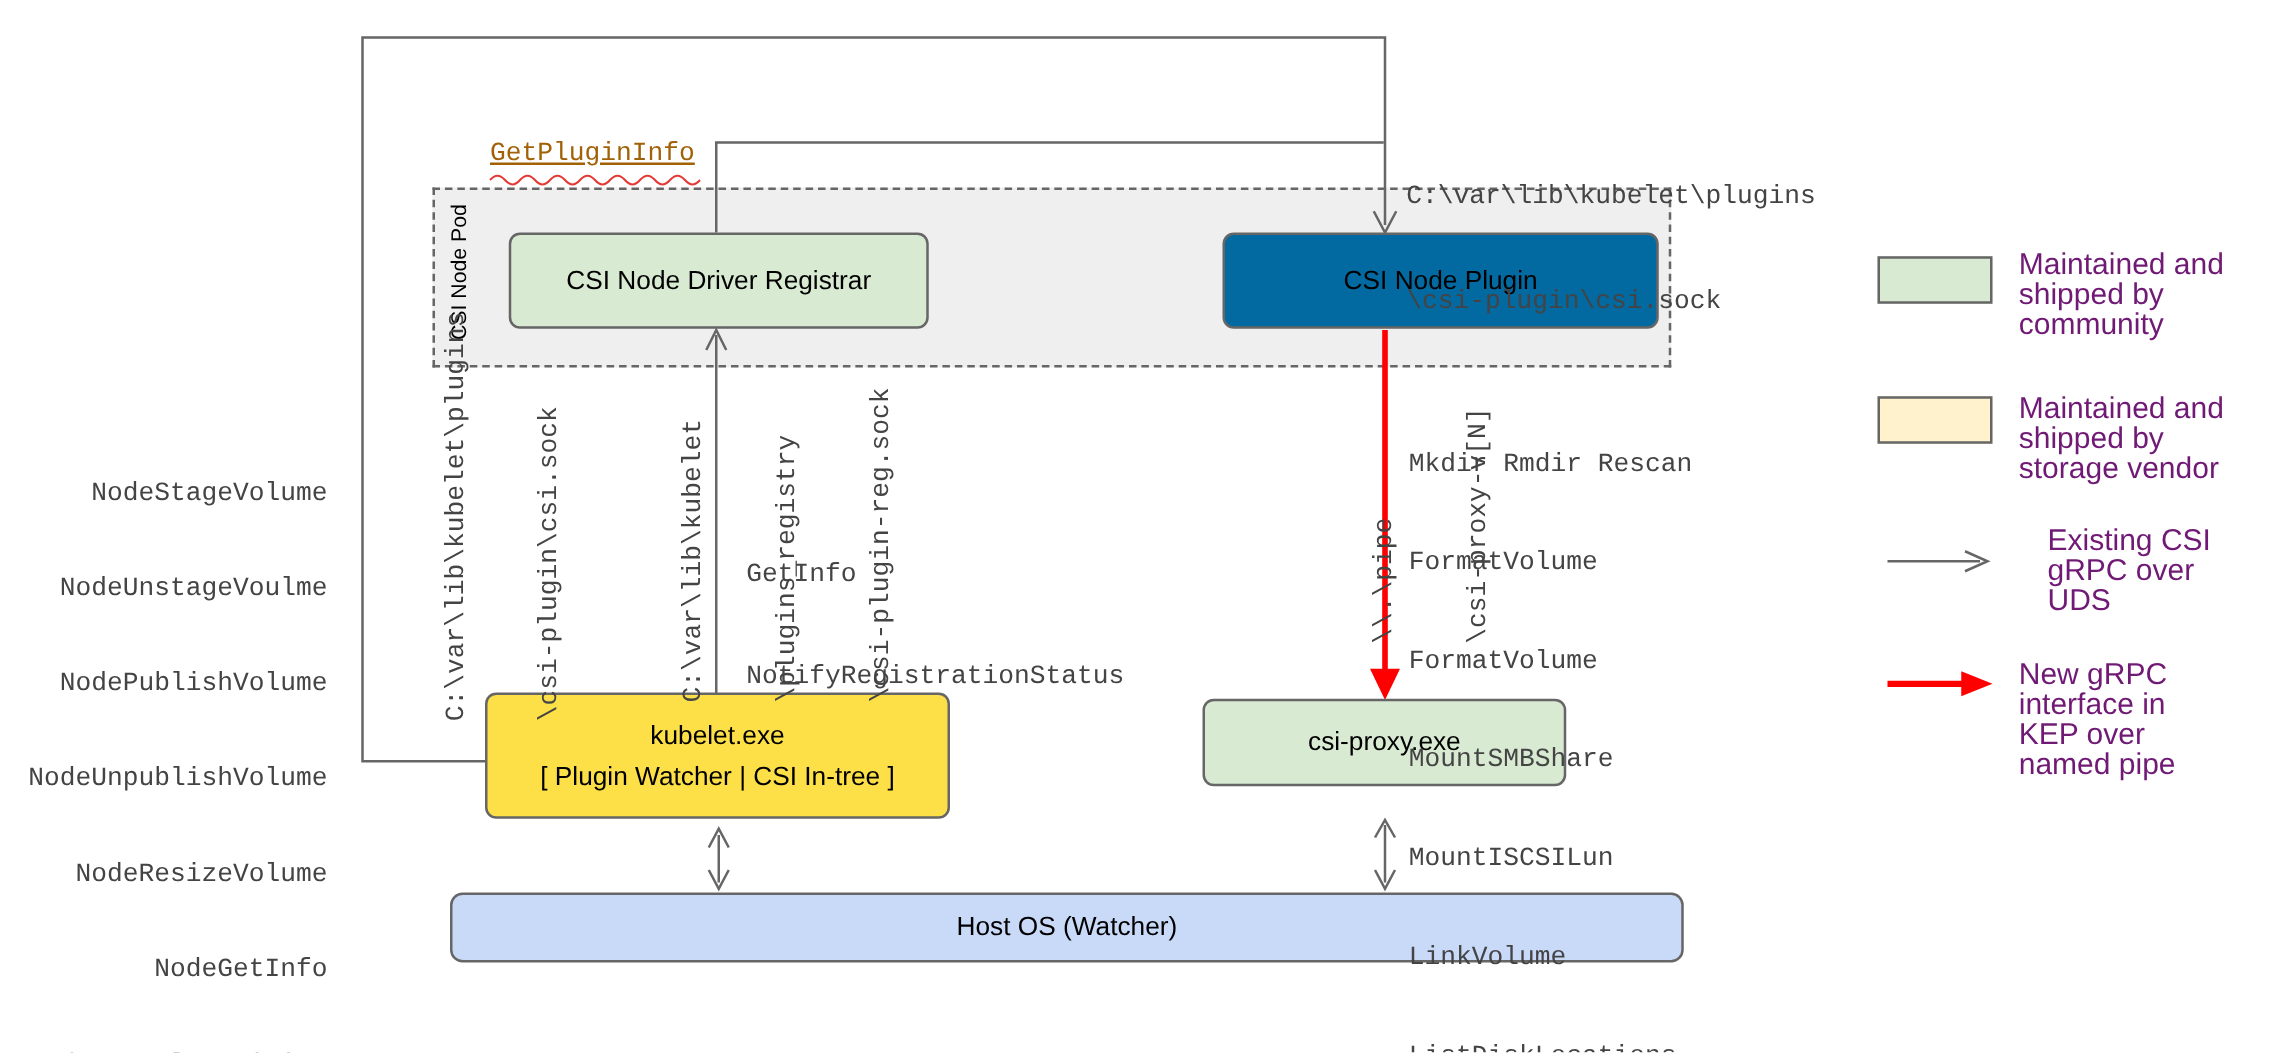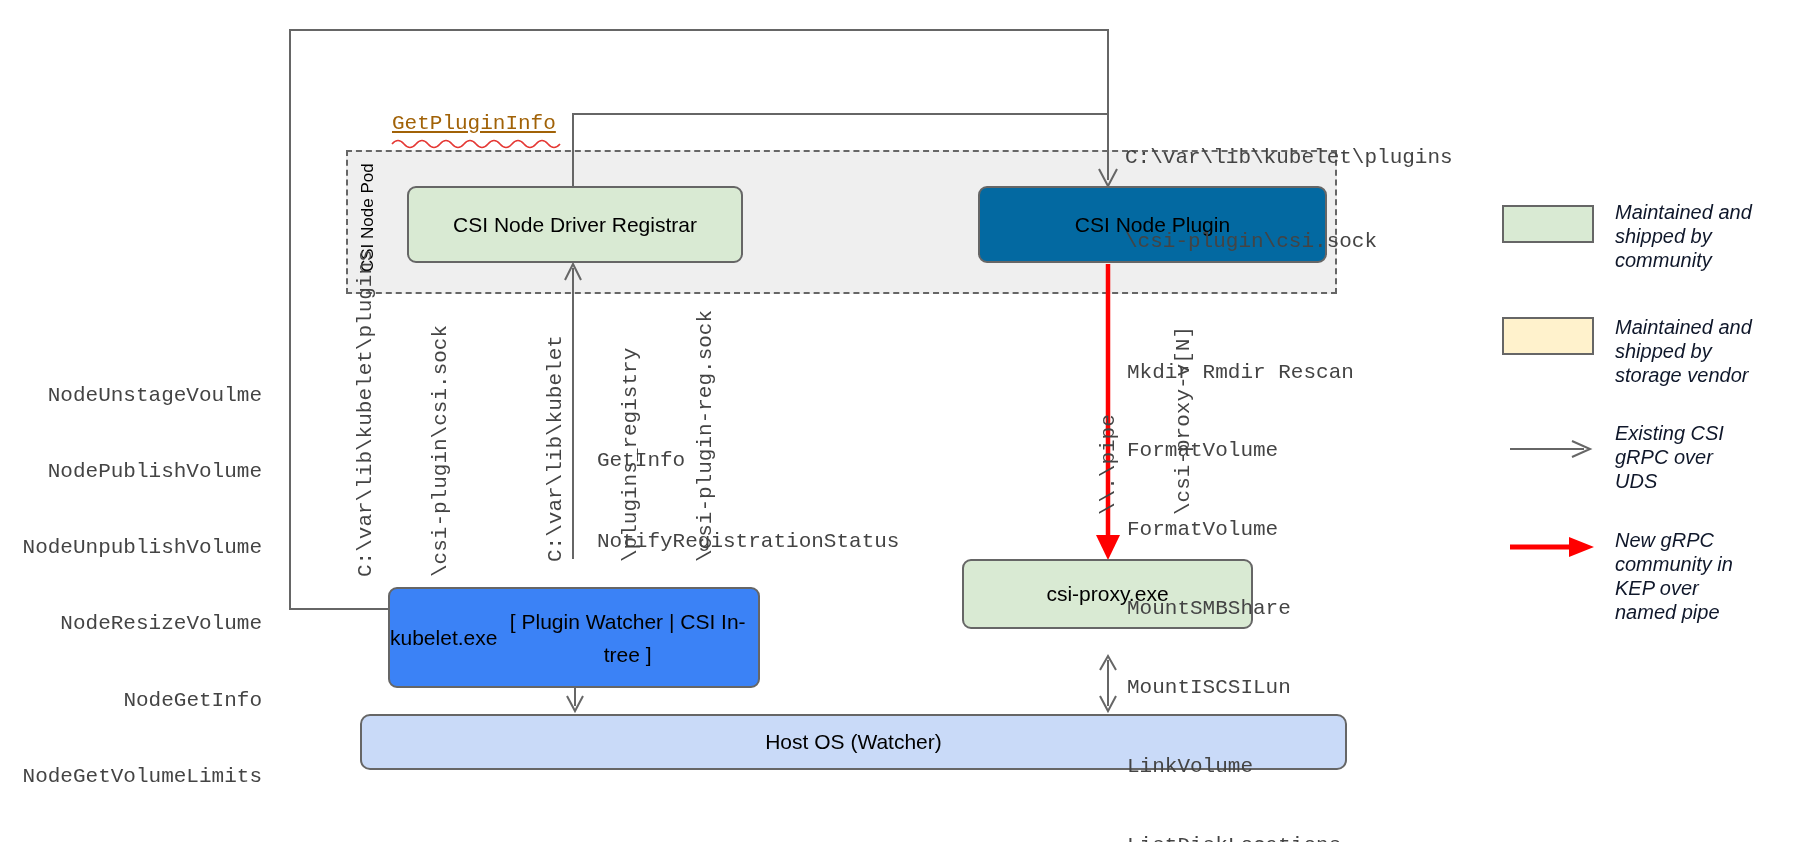--- a/index.html
+++ b/index.html
@@ -16,21 +16,21 @@
     background:#efefef;border:2px dashed #666666;box-sizing:border-box;
     z-index:1;
   }
   .node-box{
     display:flex;align-items:center;justify-content:center;text-align:center;
     box-sizing:border-box;border:2px solid #666666;border-radius:9px;
     font-size:21px;color:#000;z-index:3;
   }
   .box-registrar{left:407px;top:186px;width:336px;height:77px;background:#d9ead3;}
   .box-plugin{left:934px;top:186px;width:349px;height:77px;background:#0369a1;margin-left:44px;}
-  .box-kubelet{left:388px;top:587px;width:372px;height:101px;background:#3b82f6;line-height:33px;flex-direction:row;}
+  .box-kubelet{left:388px;top:554px;width:372px;height:101px;background:#fde047;line-height:33px;flex-direction:column;}
   .box-csiproxy{left:962px;top:559px;width:291px;height:70px;background:#d9ead3;}
   .box-hostos{left:360px;top:714px;width:987px;height:56px;background:#c9daf8;border-radius:10px;}
 
   
   .mono{
     font-family:"Liberation Mono","DejaVu Sans Mono",monospace;
     font-size:21px;color:#444444;white-space:pre;z-index:4;
   }
   .left-list{left:10px;top:332px;width:252px;text-align:right;line-height:25.4px;}
   .right-list{left:1127px;top:307px;line-height:26.3px;}
@@ -48,22 +48,22 @@
   .rot-right{left:1046px;top:515px;}
   .pod-label{
     left:358px;top:272px;transform:rotate(-90deg);transform-origin:top left;
     font-size:17px;color:#000;white-space:nowrap;z-index:4;
   }
 
   
   .legend-swatch{width:92px;height:38px;border:2px solid #666666;box-sizing:border-box;z-index:3;}
   .swatch-green{left:1502px;top:205px;background:#d9ead3;}
   .swatch-yellow{left:1502px;top:317px;background:#fff2cc;}
-  .legend-text{left:1615px;font-size:20px;line-height:24px;color:#0f172a;z-index:4;font-style:italic;}
-  .lt1{top:200px;} .lt2{top:315px;} .lt3{top:421px;} .lt4{top:528px;}
+  .legend-text{left:1615px;font-size:24px;line-height:24px;color:#701a75;z-index:4;}
+  .lt1{top:200px;} .lt2{top:315px;} .lt3{top:421px;margin-left:23px;} .lt4{top:528px;}
 </style>
 </head>
 <body>
 
 <div id="canvas">
 
   <div class="abs pod-box"></div>
 
   <svg width="1818" height="842" style="z-index:2;">
 
@@ -116,20 +116,21 @@
   <div class="abs pod-label">CSI Node Pod</div>
 
   <div class="abs mono getplugininfo">GetPluginInfo</div>
 
   <div class="abs mono sock-top">
     <div>C:\var\lib\kubelet\plugins</div>
     <div>\csi-plugin\csi.sock</div>
   </div>
 
   <div class="abs mono left-list">
+    <div>NodeStageVolume</div>
     <div>NodeUnstageVoulme</div>
     <div>NodePublishVolume</div>
     <div>NodeUnpublishVolume</div>
     <div>NodeResizeVolume</div>
     <div>NodeGetInfo</div>
     <div>NodeGetVolumeLimits</div>
     
   </div>
 
   <div class="abs mono rot rot-left">
@@ -180,18 +181,18 @@
   </div>
 
   <div class="abs legend-text lt3">
     <div>Existing CSI</div>
     <div>gRPC over</div>
     <div>UDS</div>
   </div>
 
   <div class="abs legend-text lt4">
     <div>New gRPC</div>
-    <div>community in</div>
+    <div>interface in</div>
     <div>KEP over</div>
     <div>named pipe</div>
   </div>
 
 </div>
 
 </body></html>

